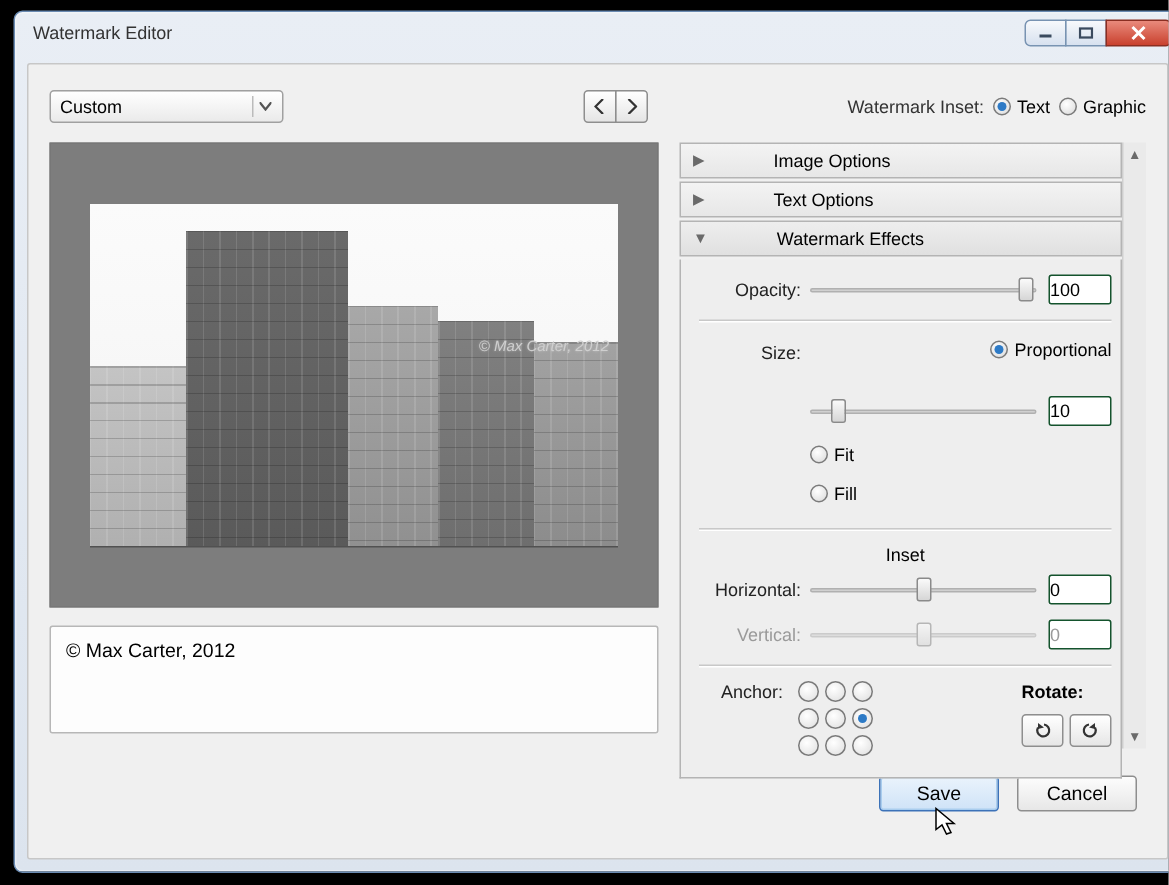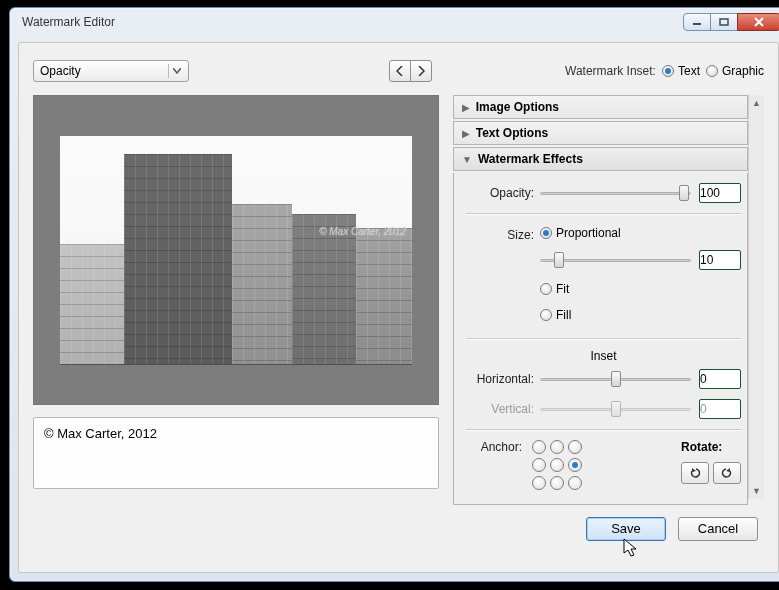--- a/index.html
+++ b/index.html
@@ -152,21 +152,21 @@
     border: 1px solid #b4b4b4;
     background: linear-gradient(#f3f3f3,#e7e7e7);
     height: 24px;
     display:flex; align-items:center;
     padding: 0 8px;
     gap: 6px;
     margin-bottom: 2px;
   }
   .panel .arrow { color:#6a6a6a; font-size:10px; }
   .panel.expanded { background: linear-gradient(#eeeeee,#e0e0e0); }
-  .panel strong { font-weight: bold; }
+  .panel strong { font-weight: normal; margin-left: 40px; }
 
   .effects {
     border: 1px solid #b4b4b4;
     border-top: none;
     background: #eeeeee;
     padding: 10px 6px 12px 12px;
     font-size: 12px;
   }
   .row { display:flex; align-items:center; margin-bottom: 10px; }
   .label { width: 68px; text-align:right; margin-right: 6px; color:#222; }
@@ -281,21 +281,21 @@
             <path d="M2 1 L10 9 M10 1 L2 9" stroke="#fff" stroke-width="2"></path>
           </svg>
       </div>
     </div>
   </div>
 
   <div class="inner">
 
     <div class="top-row">
       <div class="preset-select">
-        <span>Opacity</span>
+        <span>Custom</span>
         <span class="caret">
           <svg width="8" height="6">
               <path d="M0 0 L4 5 L8 0" fill="none" stroke="#555" stroke-width="1.5"></path>
             </svg>
         </span>
       </div>
 
       <div class="nav-btns">
         <div class="nav-btn">
           <svg width="8" height="10">
@@ -369,21 +369,21 @@
               <div class="slider">
                 <div class="track"></div>
                 <div class="thumb" style="left:calc(100% - 12px);"></div>
               </div>
               <div class="numbox">100</div>
             </div>
 
             <div class="divider"></div>
 
             <div class="size-block">
-              <div class="row" style="margin-bottom:4px;">
+              <div class="row" style="margin-bottom:18px;justify-content:space-between;">
                 <span class="label">Size:</span>
                 <span class="radio-wrap">
                   <span class="radio sel"></span>
                   <span>Proportional</span>
                 </span>
               </div>
               <div class="row">
                 <span class="label"></span>
                 <div class="slider">
                   <div class="track"></div>

